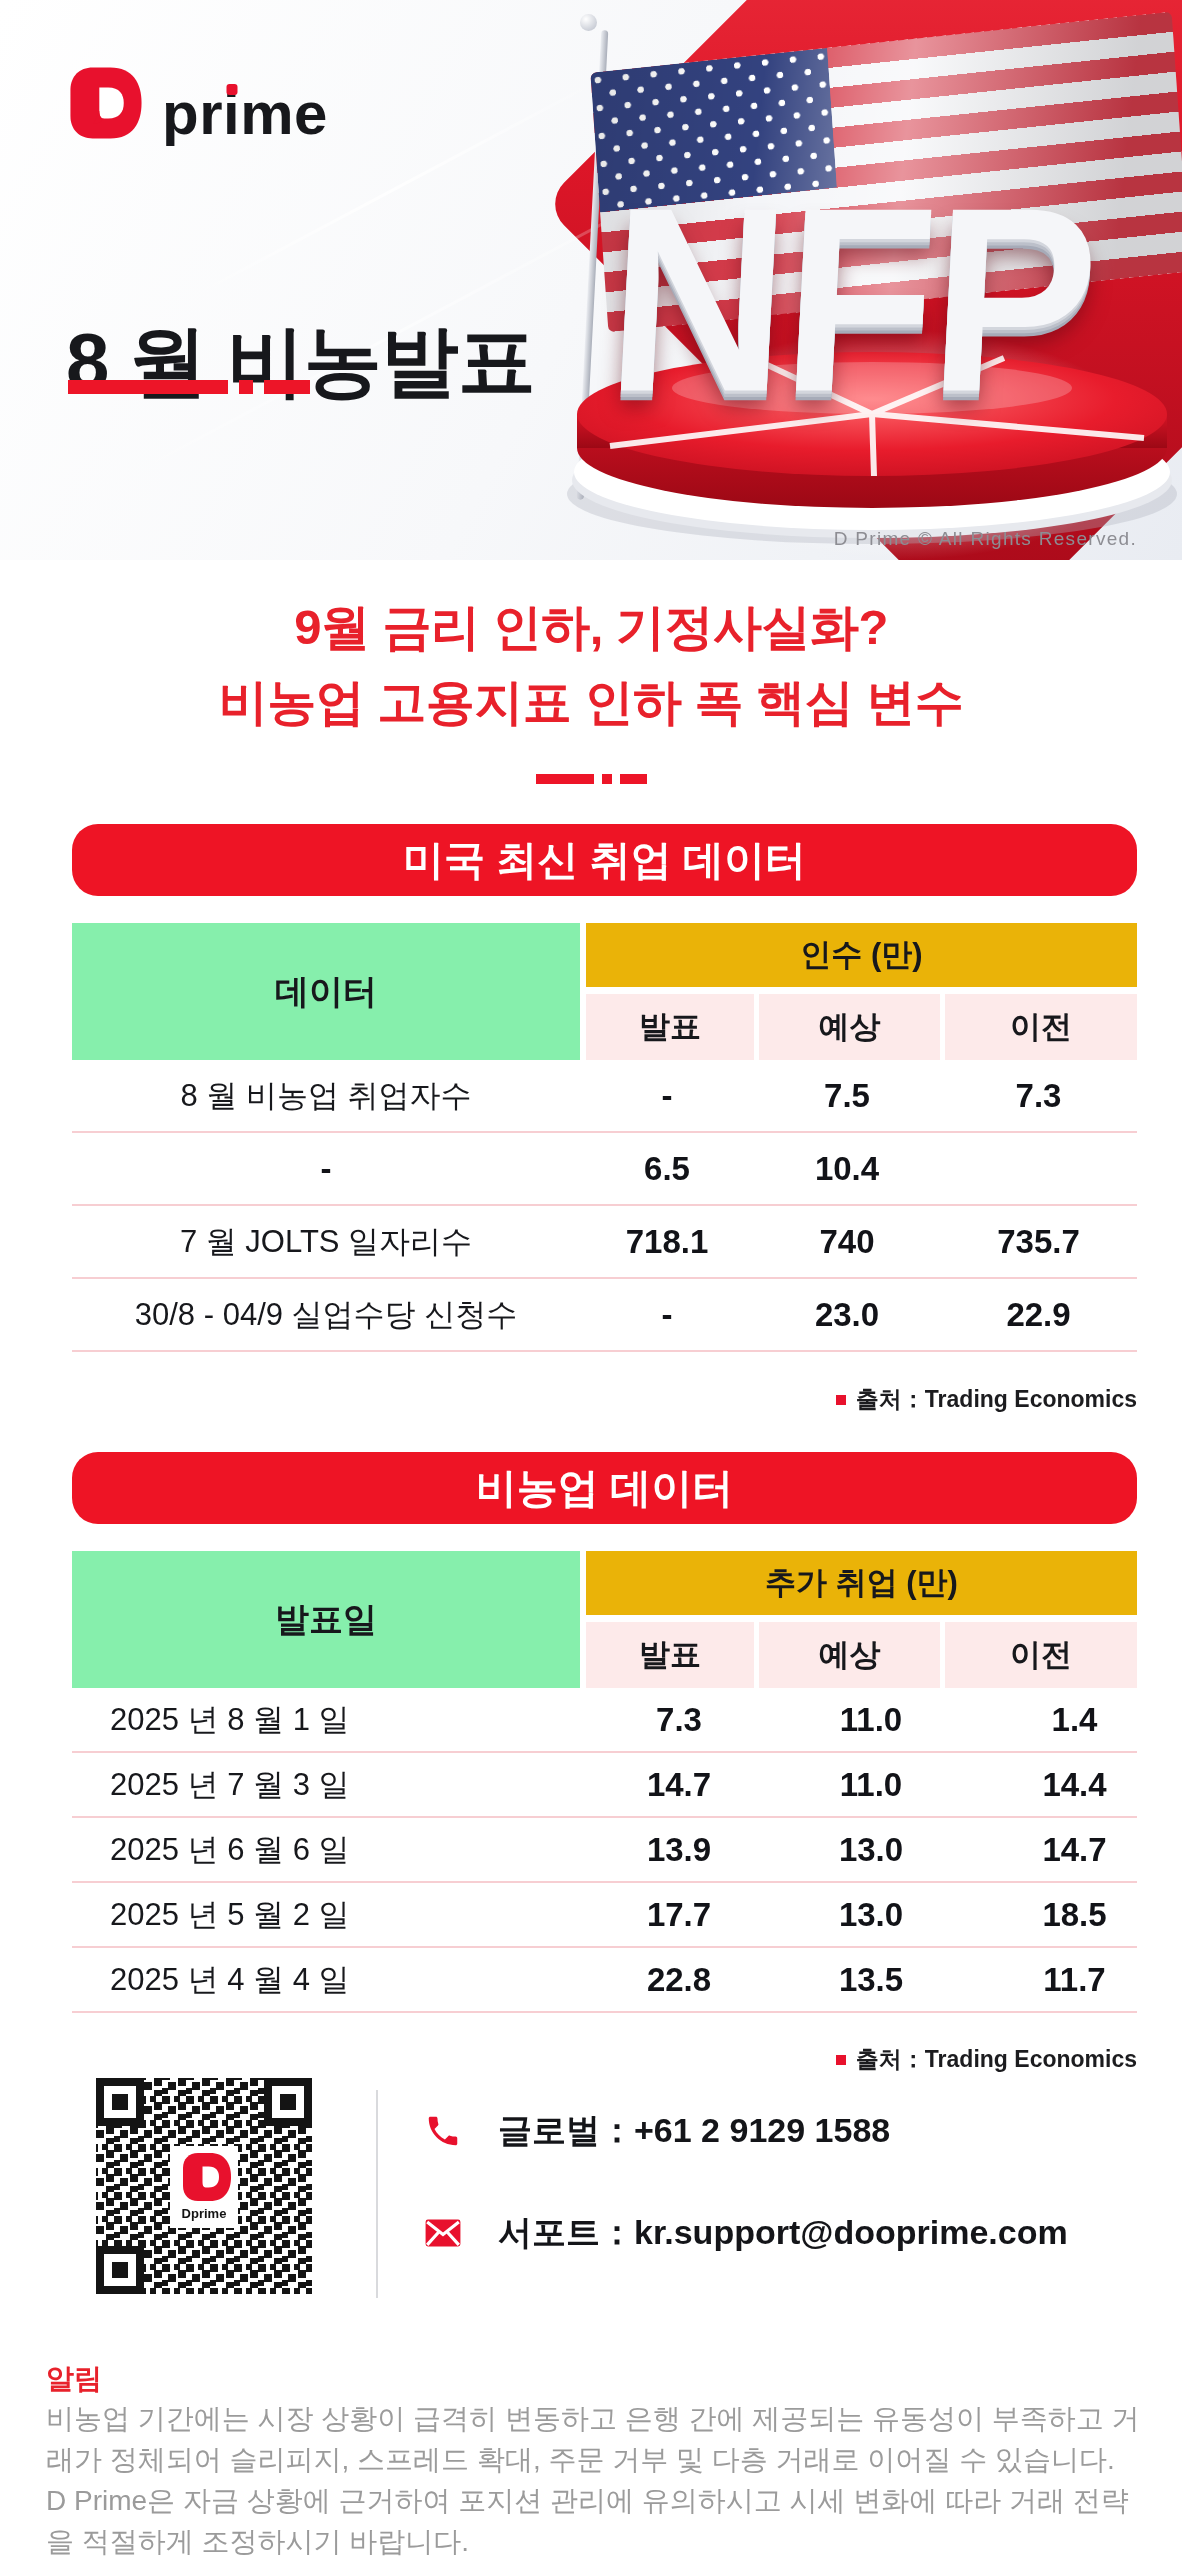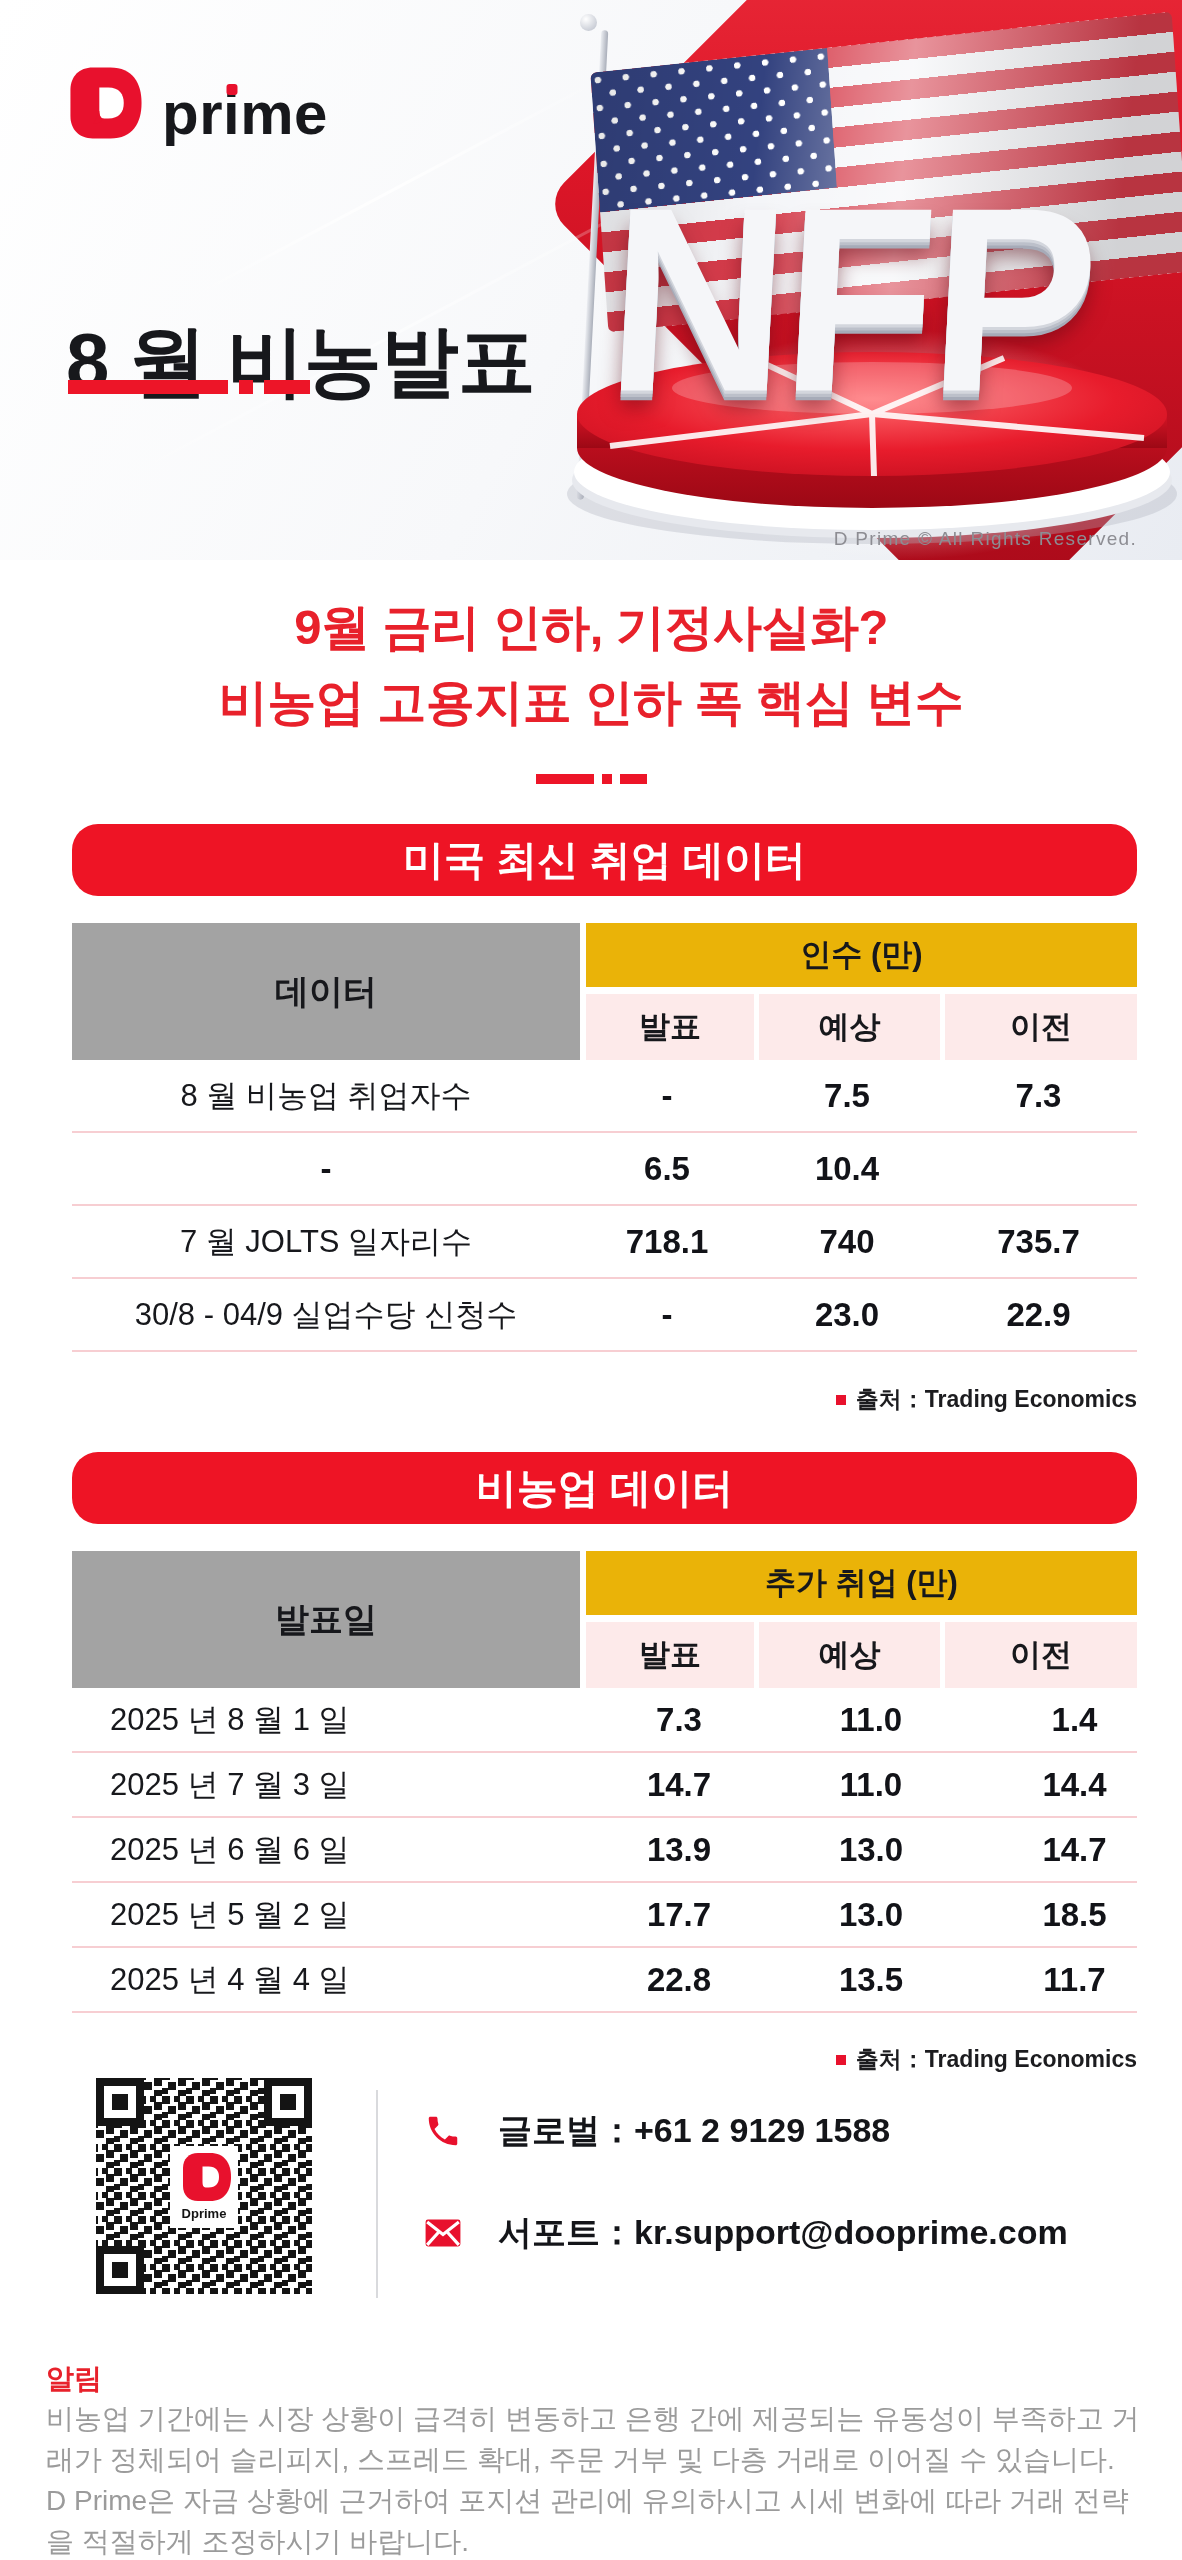--- a/index.html
+++ b/index.html
@@ -69,21 +69,21 @@
 
   
   .banner{position:absolute;left:72px;width:1065px;height:72px;background:#ee1425;border-radius:26px;
         color:#ffffff;font-size:41px;font-weight:800;display:flex;align-items:center;justify-content:center;}
   #banner1{top:824px;}
   #banner2{top:1452px;}
 
   
   .thead{position:absolute;left:72px;width:1065px;height:137px;}
   #thead1{top:923px;} #thead2{top:1551px;}
-  .thead .main-col{position:absolute;left:0;top:0;width:508px;height:137px;background:#a3a3a3;
+  .thead .main-col{position:absolute;left:0;top:0;width:508px;height:137px;background:#86efac;
         display:flex;align-items:center;justify-content:center;font-size:34px;font-weight:800;}
   .thead .group-col{position:absolute;left:514px;top:0;width:551px;height:64px;background:#eab308;
         display:flex;align-items:center;justify-content:center;font-size:31px;font-weight:800;}
   .thead .sub-row{position:absolute;left:514px;top:71px;width:551px;height:66px;display:flex;gap:5px;}
   .sub-cell{background:#fdeaea;display:flex;align-items:center;justify-content:center;
         font-size:31px;font-weight:800;flex:none;height:66px;}
   .sub-cell.c1{width:168px;} .sub-cell.c2{width:181px;} .sub-cell.c3{width:192px;}
 
   
   .tbody{position:absolute;left:72px;width:1065px;}

